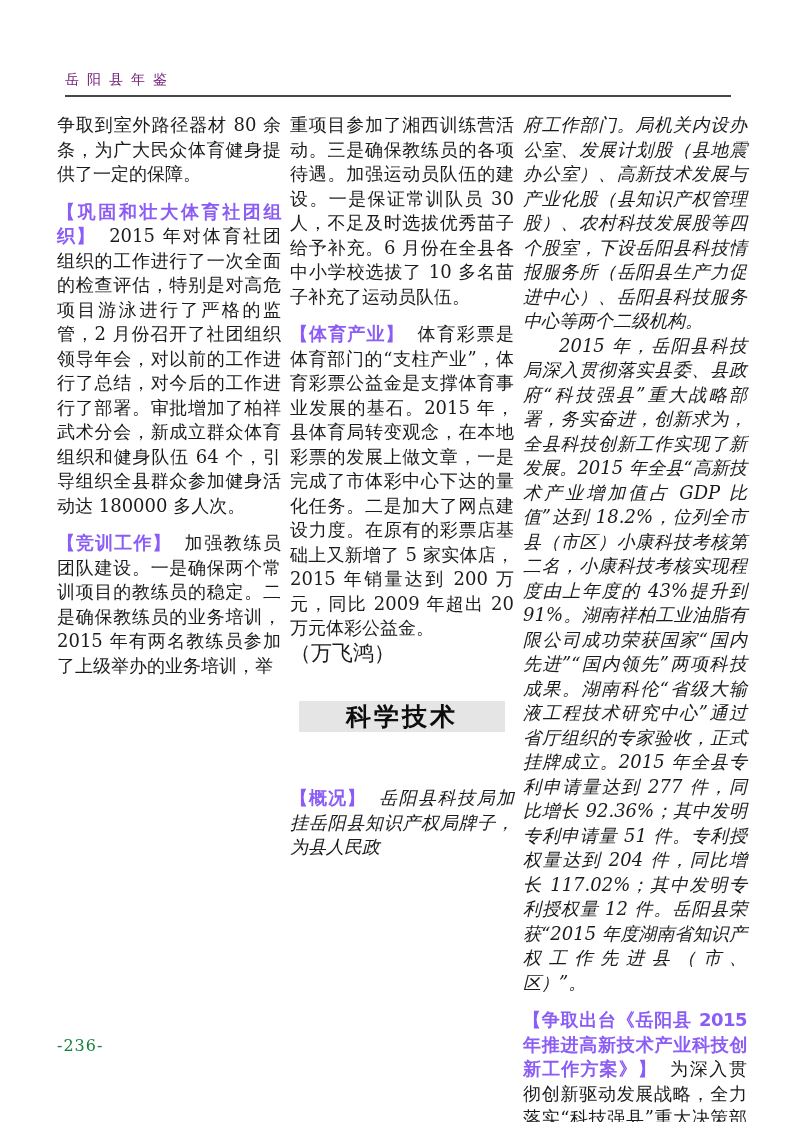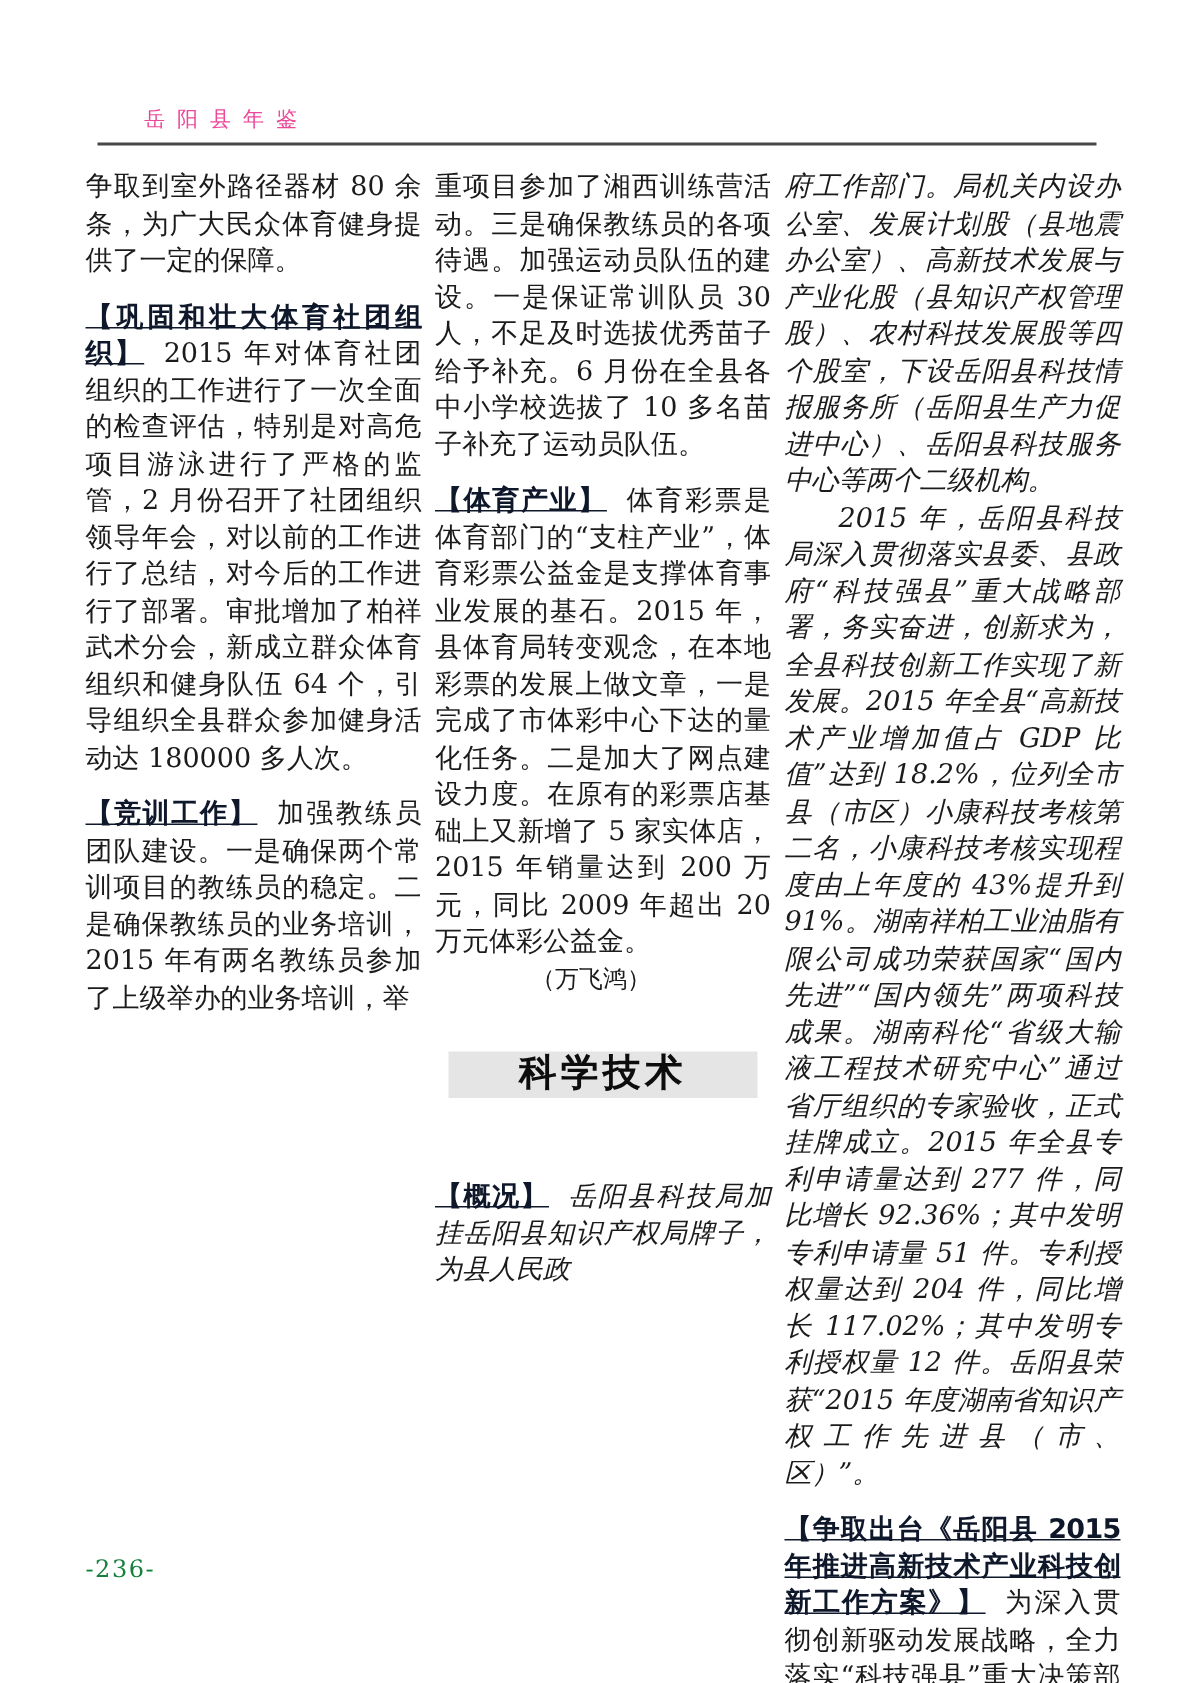--- a/index.html
+++ b/index.html
@@ -5,53 +5,53 @@
   html,body{margin:0;padding:0;}
   body{
     width:793px;height:1122px;background:#ffffff;position:relative;
     font-family:"DejaVu Serif", serif;color:#1b1b1b;overflow:hidden;
   }
   .page{position:absolute;inset:0;background:#ffffff;}
 
   
   .running-head{position:absolute;left:65px;top:71px;width:666px;}
   .head-title{
-    font-family:"DejaVu Sans", sans-serif;font-size:14px;color:#ec4899;
-    letter-spacing:8px;font-weight:500;margin-left:31px;
+    font-family:"DejaVu Sans", sans-serif;font-size:14px;color:#701a75;
+    letter-spacing:8px;font-weight:500;
   }
   .head-rule{margin-top:6px;height:2px;background:#474747;}
 
   
   .columns{
     position:absolute;left:57px;top:113px;width:691px;
     display:flex;gap:9px;align-items:flex-start;
   }
   .col{flex:0 0 224px;width:224px;}
 
   .para{
     margin:0;font-size:18px;line-height:24.5px;
     text-align:justify;text-justify:inter-ideograph;
     word-break:break-all;
   }
   .sec{margin-top:13px;}
   .h{
     font-family:"DejaVu Sans", sans-serif;font-weight:bold;
-    padding-right:13px;letter-spacing:-0.5px;color:#0f172a;text-decoration:underline;
+    padding-right:13px;letter-spacing:-0.5px;color:#8b5cf6;
   }
   .kai{font-style:italic;}          
   .indent{text-indent:2em;}
 
   .byline{
-    margin:0;font-size:16px;line-height:24.5px;text-align:center;
+    margin:0;font-size:21px;line-height:24.5px;text-align:left;
     padding-right:16px;
   }
 
   .banner{
     margin:36px auto 54px auto;width:206px;background:#e5e5e5;
-    text-align:center;font-family:Liberation Mono, monospace;
+    text-align:center;font-family:Liberation Serif, serif;
     font-weight:bold;font-size:25px;line-height:31px;color:#0d0d0d;
     letter-spacing:3px;
   }
 
   .pagenum{
     position:absolute;left:57px;top:1036px;font-size:16px;
     letter-spacing:1px;color:#15803d;
   }
 </style>
 </head>

